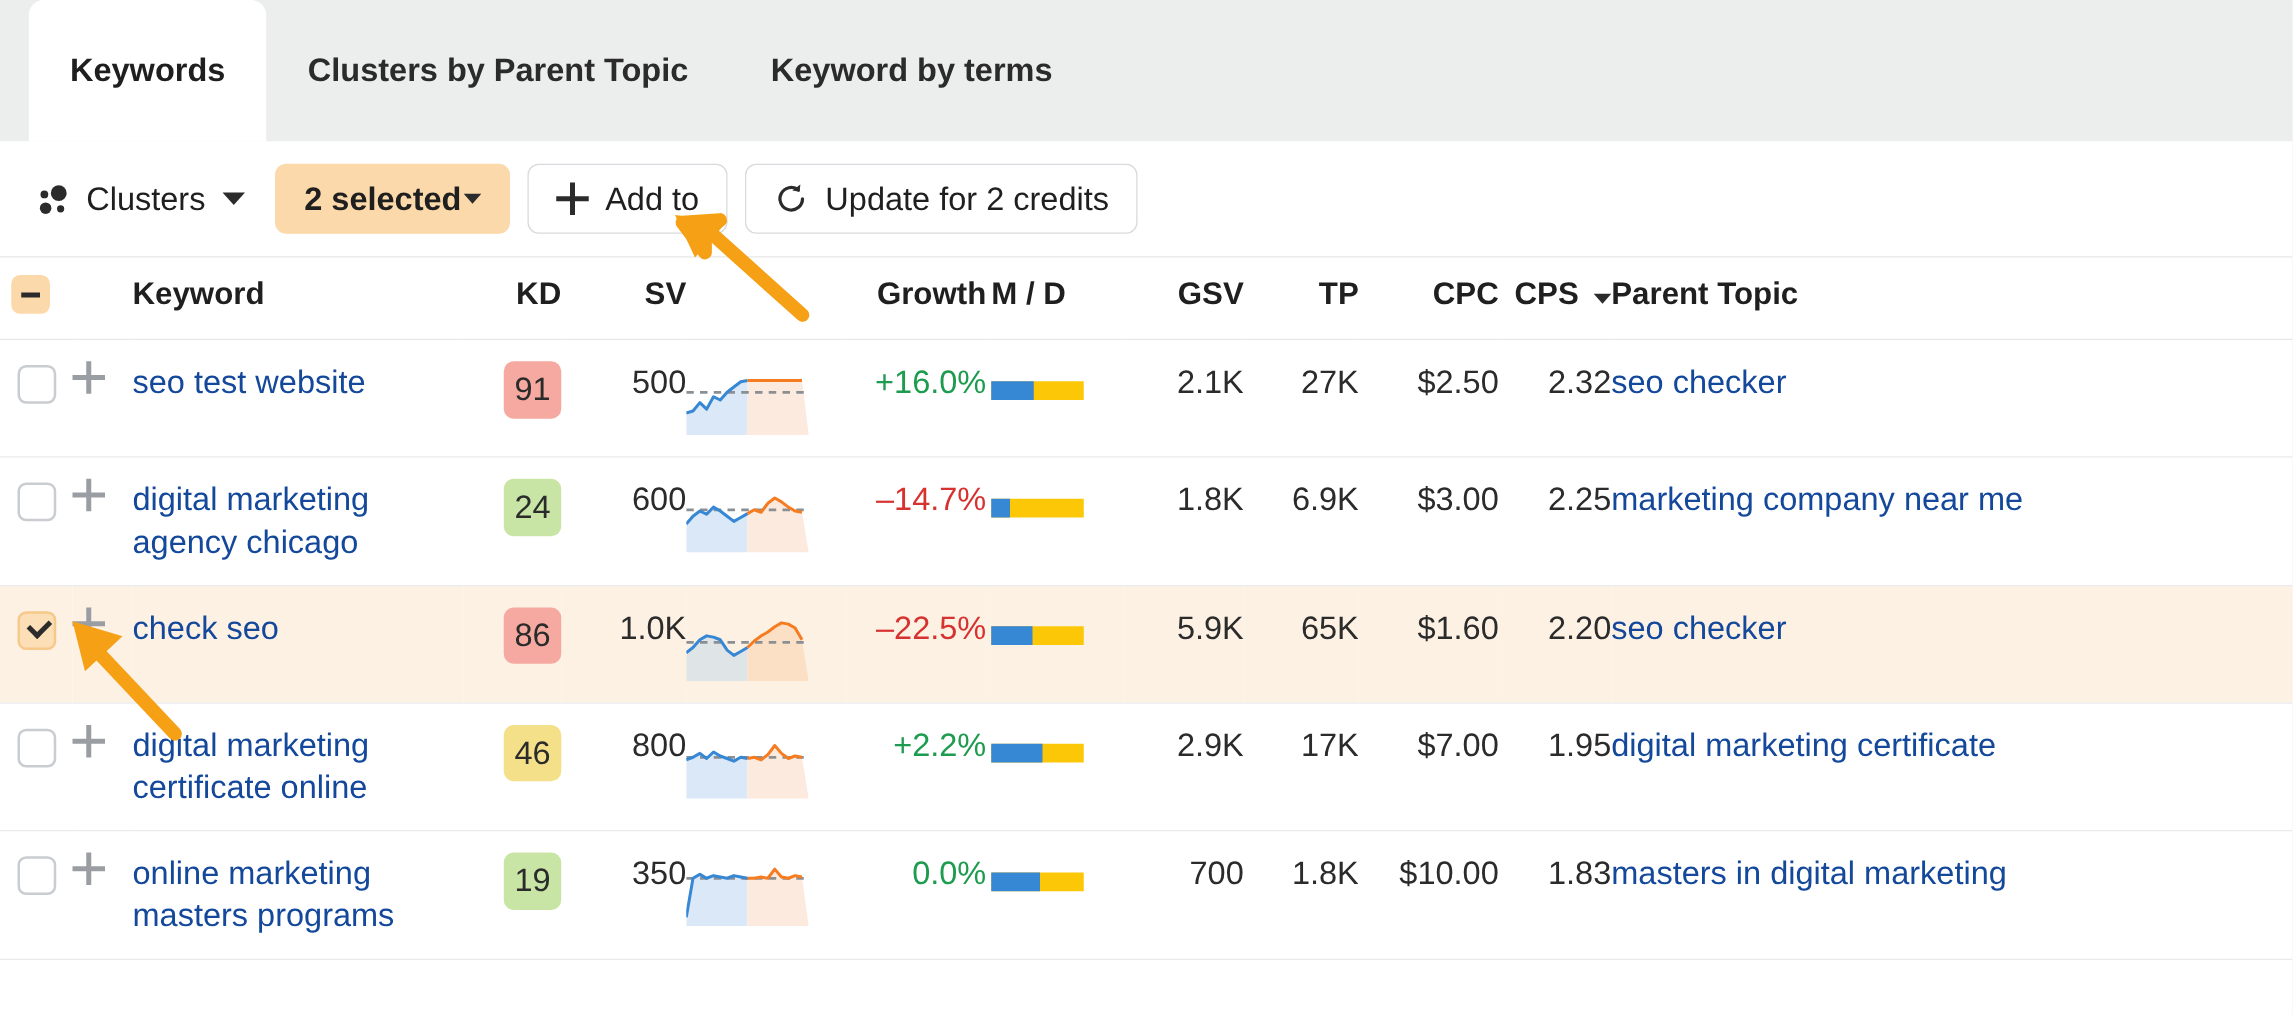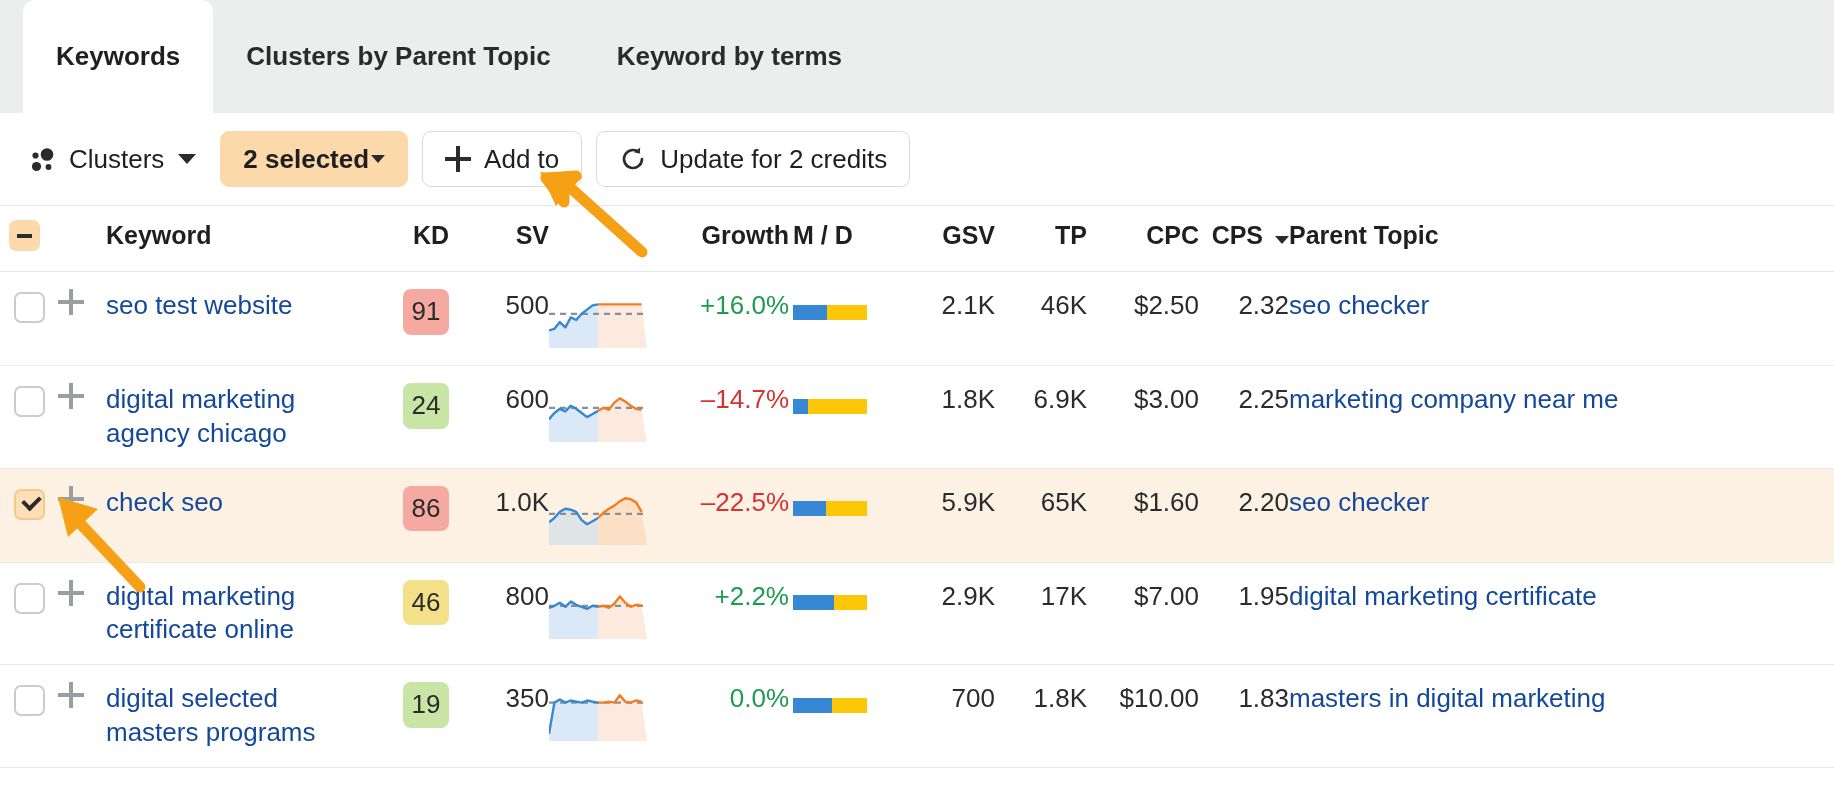--- a/index.html
+++ b/index.html
@@ -368,21 +368,21 @@
     <polyline points="49.0,12.4 54.4,12.4 59.9,12.4 65.3,12.4 70.8,12.4 76.2,12.4 81.7,12.4 87.1,12.4 92.6,12.4" fill="none" stroke="#f57c20" stroke-width="2.4" stroke-linejoin="round"></polyline>
   </svg>
           </td>
     <td class="pad-r">
       <span class="growth up">+16.0%</span>
     </td>
     <td class="pad-r" style="text-align:left;padding-left:4px">
       <span class="mdbar"><i style="width:46%"></i></span>
     </td>
     <td class="pad-r">2.1K</td>
-    <td class="pad-r">46K</td>
+    <td class="pad-r">27K</td>
     <td class="pad-r">$2.50</td>
     <td>2.32</td>
     <td class="l pt-c">
       <a class="ptlink">seo checker</a>
     </td>
         </tr>
         <tr>
     <td class="l">
       <span class="chk "></span>
     </td>
@@ -494,21 +494,21 @@
     </td>
         </tr>
         <tr>
     <td class="l">
       <span class="chk "></span>
     </td>
     <td class="l">
       <span class="expander"></span>
     </td>
     <td class="l">
-      <a class="kwlink">digital selected masters programs</a>
+      <a class="kwlink">online marketing masters programs</a>
     </td>
     <td class="pad-r">
       <span class="kd" style="background:#c9e5a5">19</span>
     </td>
     <td class="pad-r">350</td>
     <td>
   <svg class="spark" width="98" height="56" viewBox="0 0 98 56">
     <polygon points="0.0,48.8 5.4,17.6 10.9,14.5 16.3,17.6 21.8,15.5 27.2,16.6 32.7,17.6 38.1,15.5 43.6,16.6 49.0,17.6 49.0,56 0,56" fill="#dae8f7"></polygon>
     <polygon points="49.0,17.6 54.4,17.6 59.9,16.6 65.3,17.6 70.8,10.3 76.2,16.6 81.7,17.6 87.1,15.5 92.6,16.6 98,56 49.0,56" fill="#fdeade"></polygon>
     <line x1="0" y1="17.6" x2="98" y2="17.6" stroke="#8a8f94" stroke-width="2.2" stroke-dasharray="6 5"></line>

